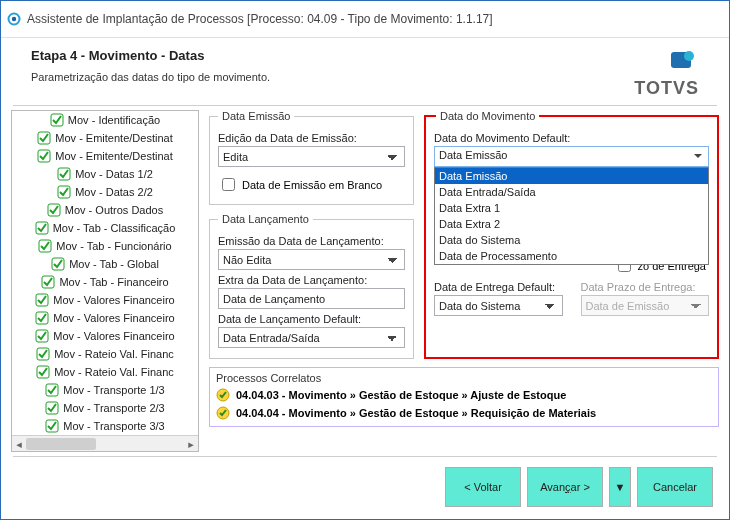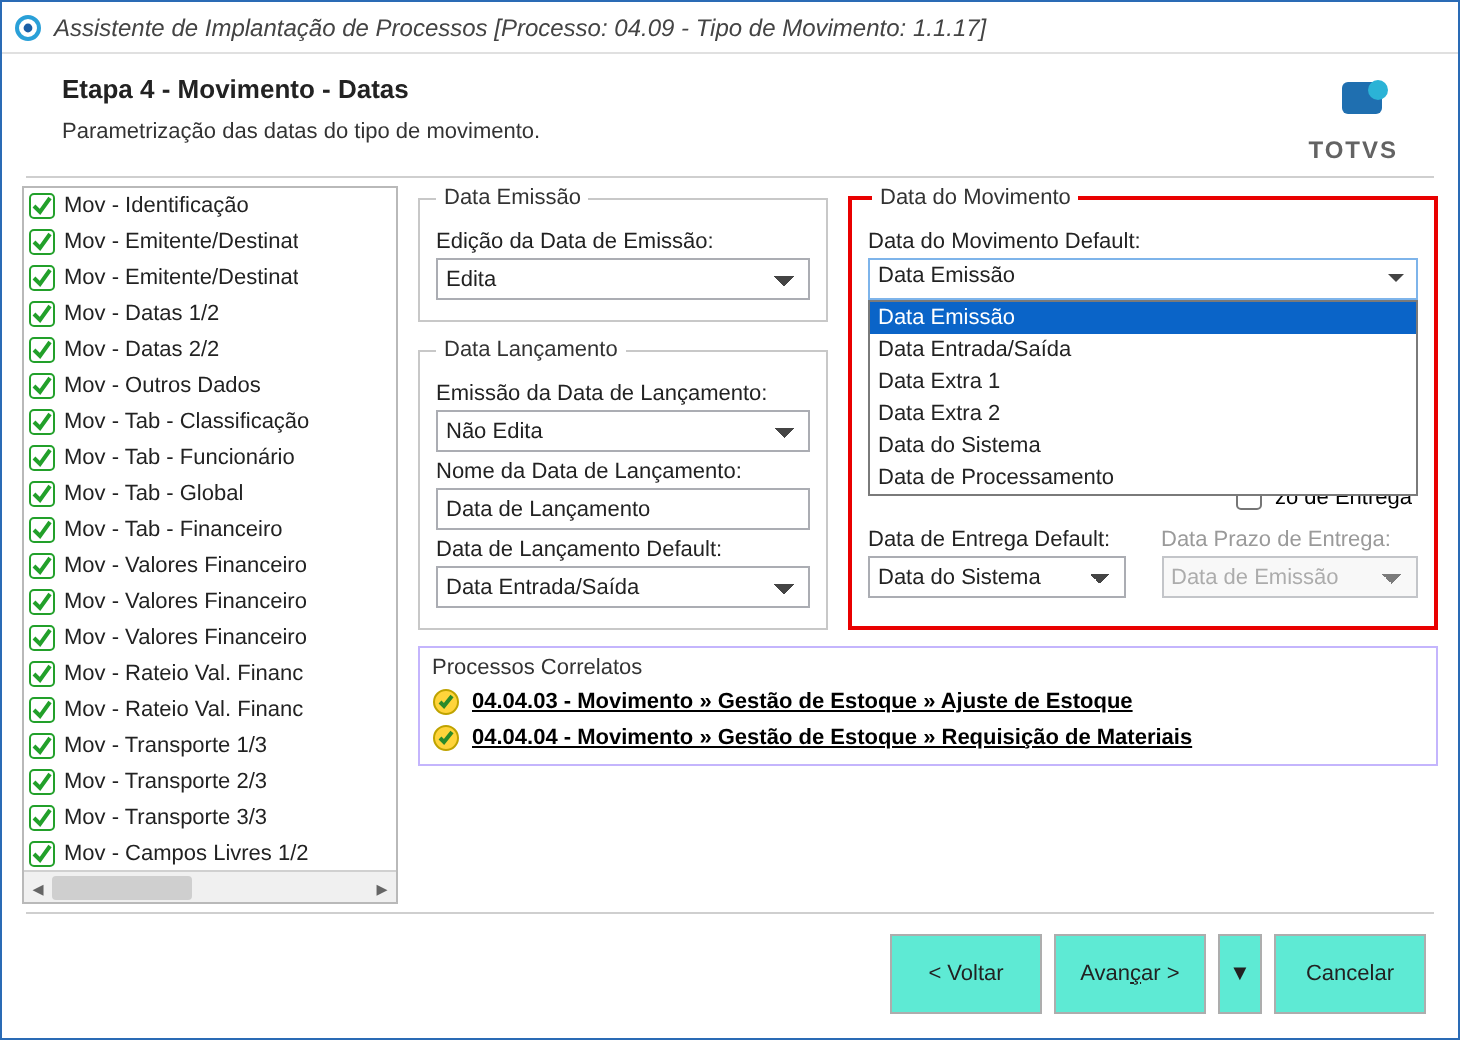--- a/index.html
+++ b/index.html
@@ -1,32 +1,32 @@
 <!DOCTYPE html>
 <html><head>
 <meta charset="utf-8">
 <style>
   * { box-sizing: border-box; font-family: "Segoe UI", Tahoma, sans-serif; font-size: 11px; }
   html, body { margin: 0; padding: 0; width: 730px; height: 520px; background: #fff; overflow: hidden; }
   .window { width: 730px; height: 520px; border: 1px solid #2a6bb5; display: flex; flex-direction: column; background: #fff; }
-  .titlebar { height: 26px; background: #fff; border-bottom: 1px solid #e0e0e0; display: flex; align-items: center; padding: 0 6px; gap: 6px; font-style: italic; }
+  .titlebar { height: 37px; background: #fff; border-bottom: 1px solid #e0e0e0; display: flex; align-items: center; padding: 0 6px; gap: 6px; }
   .titlebar svg { flex: none; }
   .titlebar-text { color: #444; font-size: 12px; }
   .header { padding: 10px 30px 6px 30px; display: flex; align-items: flex-start; }
   .header-left { flex: 1; }
   .step-title { font-size: 13px; font-weight: 700; color: #222; margin-bottom: 8px; }
   .step-sub { font-size: 11px; color: #333; }
   .logo { text-align: right; }
-  .logo-text { font-weight: 700; color: #636363; font-size: 12px; letter-spacing: 1px; }
+  .logo-text { font-weight: 700; color: #636363; font-size: 18px; letter-spacing: 1px; }
   hr.sep { border: none; border-top: 1px solid #cfcfcf; margin: 0 12px; }
   .body { flex: 1; display: flex; padding: 4px 10px 0 10px; gap: 10px; overflow: hidden; }
   
   .tree-panel { width: 188px; border: 1px solid #b9b9b9; background: #fff; display: flex; flex-direction: column; }
   .tree-scroll { flex: 1; overflow-y: scroll; overflow-x: hidden; }
-  .tree-item { display: flex; align-items: center; gap: 4px; padding: 1px 2px; height: 18px; cursor: pointer; white-space: nowrap; }
+  .tree-item { display: flex; align-items: center; gap: 4px; padding: 1px 2px; height: 18px; cursor: pointer; white-space: nowrap; justify-content: center; }
   .tick { width: 14px; height: 14px; flex: none; display: inline-flex; align-items: center; justify-content: center; }
   .tick svg { display: block; }
   .tree-item span.lbl { color: #222; overflow: hidden; text-overflow: clip; }
   .tree-hscroll { height: 16px; border-top: 1px solid #d0d0d0; background: #f0f0f0; position: relative; }
   .tree-hscroll .thumb { position: absolute; left: 14px; top: 2px; height: 12px; width: 70px; background: #cfcfcf; border-radius: 2px; }
   .tree-hscroll .arrow { position: absolute; top: 0; width: 14px; height: 16px; display:flex; align-items:center; justify-content:center; color:#666; }
   .tree-hscroll .arrow.left { left: 0; }
   .tree-hscroll .arrow.right { right: 0; }
   
   .content { flex: 1; display: flex; flex-direction: column; gap: 8px; overflow: hidden; }
@@ -47,21 +47,21 @@
   .combo-list { position: absolute; left: 0; right: 0; top: 21px; background: #fff; border: 1px solid #7a7a7a; z-index: 20; }
   .combo-item { padding: 2px 4px; color: #222; cursor: pointer; }
   .combo-item.sel { background: #0a64c8; color: #fff; }
   .entrega-grid { display: flex; gap: 18px; margin-top: 110px; } 
   .col { flex: 1; }
   .disabled-label { color: #9a9a9a; }
   select.disabled { color: #8a8a8a; background-color: #f6f6f6; }
   
   .correlatos { border: 1px solid #c4b5fd; background: #fff; padding: 0; display:flex; flex-direction:column; }
   .correlatos .title { padding: 4px 6px 2px 6px; color: #333; }
-  .correlatos .list { overflow-y: scroll; height: 40px; text-decoration: underline; }
+  .correlatos .list { overflow-y: scroll; height: 40px; }
   .proc-row { display: flex; align-items: center; gap: 6px; padding: 1px 6px; height: 18px; white-space: nowrap; }
   .proc-row b { font-weight: 700; }
   .proc-ico { width: 14px; height: 14px; flex: none; display:inline-flex; align-items:center; justify-content:center; }
   hr.sep2 { border: none; border-top: 1px solid #cfcfcf; margin: 4px 12px 0 12px; }
   
   .footer { padding: 10px 16px 12px 0; display: flex; justify-content: flex-end; gap: 6px; align-items: center; }
   .btn { min-width: 76px; height: 40px; background: #5eead4; border: 1px solid #adadad; color: #222; padding: 0 12px; display: flex; align-items: center; justify-content: center; cursor: pointer; }
   .btn.small { min-width: 22px; padding: 0 2px; }
   .btn u { text-decoration: underline; }
   
@@ -285,29 +285,33 @@
     <div class="content">
       <div class="row2">
 
         <div style="width:205px; display:flex; flex-direction:column; gap:8px;">
           <fieldset>
             <legend>Data Emissão</legend>
             <div class="field-label">Edição da Data de Emissão:</div>
             <select>
               <option>Edita</option>
             </select>
+            <div class="check-row">
+              <input type="checkbox" style="">
+              <span>Data de Emissão em Branco</span>
+            </div>
           </fieldset>
 
           <fieldset>
             <legend>Data Lançamento</legend>
             <div class="field-label">Emissão da Data de Lançamento:</div>
             <select>
               <option>Não Edita</option>
             </select>
-            <div class="field-label">Nome da Data de Lançamento:</div>
+            <div class="field-label">Extra da Data de Lançamento:</div>
             <input type="text" value="Data de Lançamento" style="">
             <div class="field-label">Data de Lançamento Default:</div>
             <select>
               <option>Data Entrada/Saída</option>
             </select>
           </fieldset>
         </div>
 
         <fieldset id="fs-movimento" style="flex:1;">
           <legend>Data do Movimento</legend>

